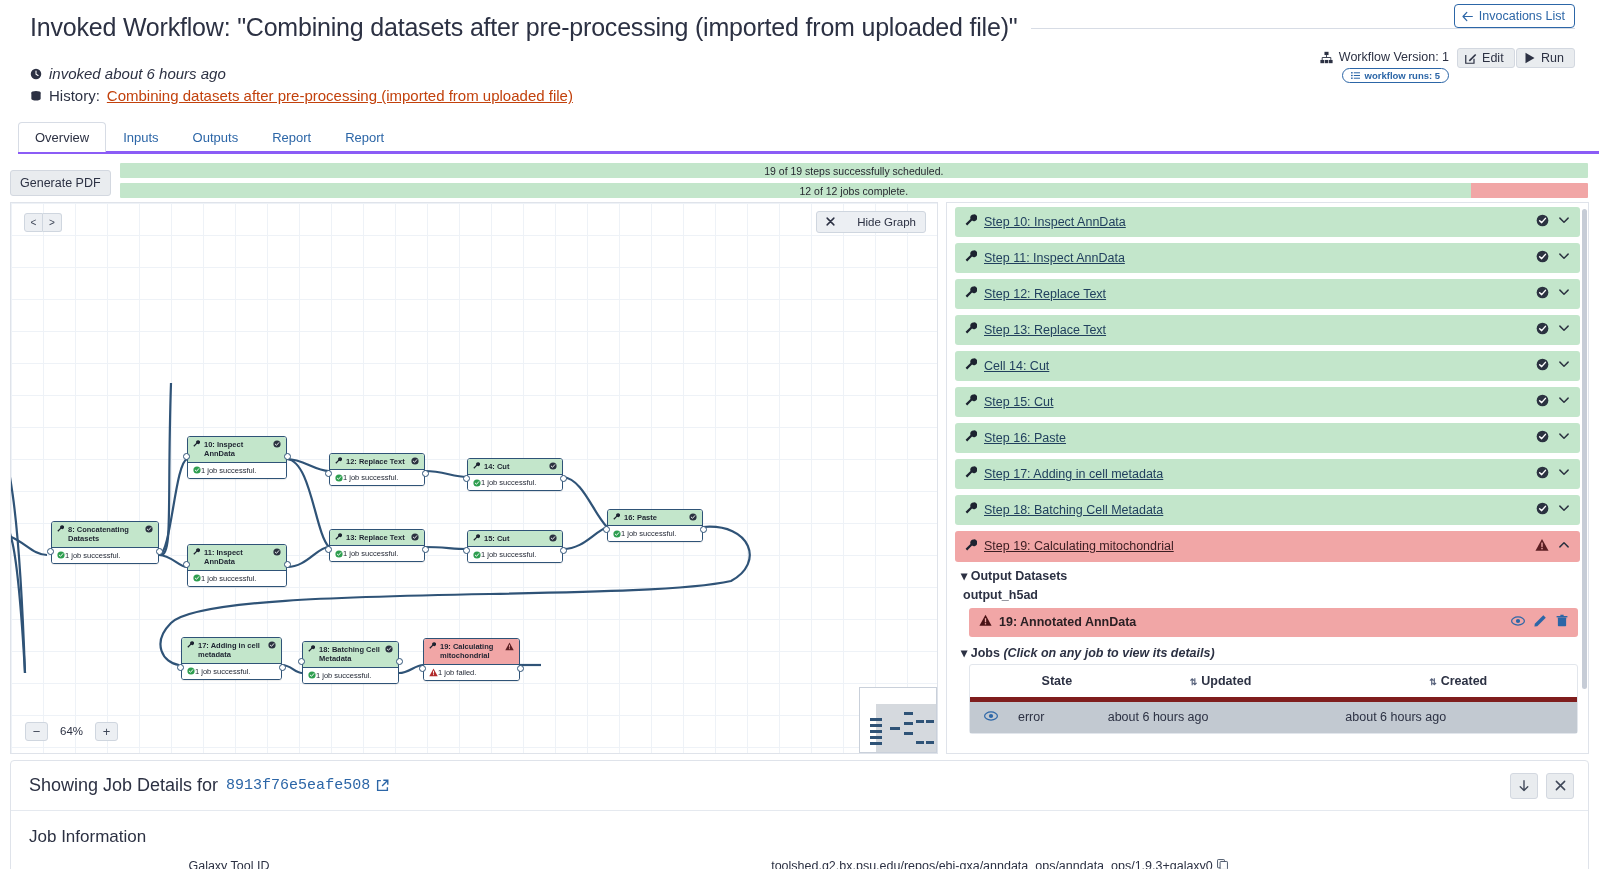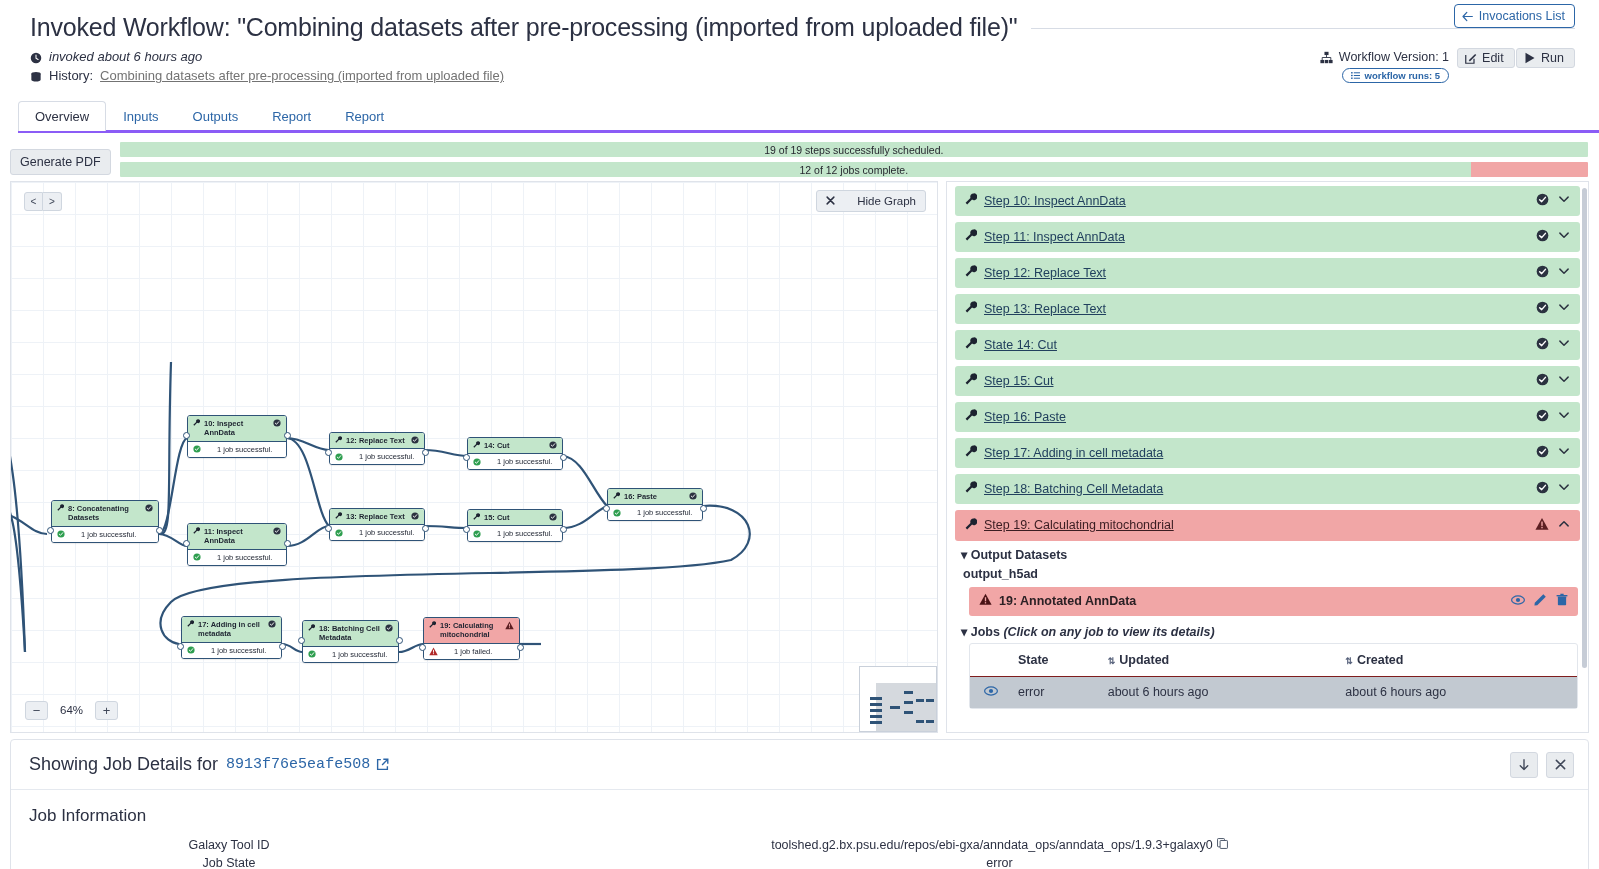--- a/index.html
+++ b/index.html
@@ -4,38 +4,38 @@
 <style>
   * { box-sizing: border-box; }
   html, body {
     margin: 0; padding: 0;
     width: 1599px; height: 869px;
     background: #fff;
     font-family: "Liberation Sans", sans-serif;
     color: #2c3143;
     overflow: hidden;
   }
-  a { color: #737373; }
+  a { color: #c2410c; }
 
   
   .header { position: relative; padding: 10px 24px 0 30px; }
   .title-row { display: flex; align-items: flex-start; }
   .page-title {
     font-size: 25px; font-weight: 400; color: #2c3143;
     line-height: 1.25; margin: 2px 0 0 0; letter-spacing: -0.2px;
   }
   .title-rule { flex: 1; height: 1px; background: #d7dce5; margin: 18px 0 0 14px; }
   .invocations-btn {
     position: absolute; right: 24px; top: 4px;
     border: 1px solid #2c66a7; color: #2c66a7; background: #fff;
     border-radius: 4px; font-size: 12.5px; padding: 4px 9px 4px 7px;
     display: inline-flex; align-items: center; gap: 6px; cursor: pointer;
     white-space: nowrap;
   }
-  .meta { margin-top: 5px; font-size: 13px; line-height: 1.45; }
+  .meta { margin-top: 20px; font-size: 15px; line-height: 1.45; }
   .meta-row { display: flex; align-items: center; gap: 7px; }
   .meta-italic { font-style: italic; color: #2c3143; }
   .icon { display: inline-block; line-height: 0; }
 
   .right-meta {
     position: absolute; right: 24px; top: 48px;
     display: flex; align-items: flex-start; gap: 8px;
   }
   .wf-version-block { text-align: right; padding-top: 2px; }
   .wf-version { font-size: 12.5px; display: flex; align-items: center; gap: 6px; justify-content: flex-end; }
@@ -126,21 +126,21 @@
     background: #fff; font-size: 7.5px; overflow: hidden; z-index: 4;
     box-shadow: 0 1px 1px rgba(0,0,0,.08);
   }
   .node .nhead {
     background: #c3e6cb; padding: 3px 5px; display: flex; align-items: flex-start;
     gap: 4px; color: #1d2330; font-weight: 600; line-height: 1.25;
   }
   .node.err .nhead { background: #f1a6a6; }
   .node .nhead .tlabel { flex: 1; }
   .node .nbody {
-    padding: 3px 5px; display: flex; align-items: center; gap: 16px;
+    padding: 3px 5px; display: flex; align-items: center; gap: 0;
     background: #fff; border-top: 1px solid #2f5377; color: #1d2330;
   }
   .port {
     position: absolute; width: 7px; height: 7px; border-radius: 50%;
     border: 1.6px solid #2f5377; background: #fff; z-index: 5;
   }
 
   
   .steps-panel {
     flex: 1; background: #fff; border: 1px solid #dfe3ea;
@@ -162,22 +162,22 @@
   .ds-row {
     background: #f1a6a6; border-radius: 3px; margin: 0 0 8px 8px;
     padding: 6px 10px; display: flex; align-items: center;
     font-size: 12.5px; font-weight: bold; color: #2b2024; cursor: pointer;
   }
   .ds-row .spacer { flex: 1; }
   .ds-icons { display: flex; gap: 9px; color: #2c66a7; }
   .jobs-box { margin: 4px 0 0 8px; border: 1px solid #e2e6ec; border-radius: 3px; }
   table.jobs { width: 100%; border-collapse: collapse; font-size: 12.5px; }
   table.jobs th {
-    text-align: left; padding: 9px 6px; font-weight: bold; color: #2c3143;
-    border-bottom: 1px solid #7f1d1d;
+    text-align: center; padding: 9px 6px; font-weight: bold; color: #2c3143;
+    border-bottom: 5px solid #7f1d1d;
   }
   table.jobs td { padding: 7px 6px; }
   table.jobs tr.data { background: #c2c9d1; }
   .sort-ic { color: #55607a; font-size: 9px; margin-right: 4px; }
   .eye-col { width: 42px; text-align: center; color: #2c66a7; }
   .scrollbar {
     position: absolute; right: 1px; top: 6px; width: 5px; height: 480px;
     background: #c6ccd6; border-radius: 3px;
   }
 
@@ -680,21 +680,21 @@
               </svg></span>
             <span><svg width="12" height="12" viewBox="0 0 16 16">
                 <path d="M2.5 5.5 L8 11 L13.5 5.5" stroke="#2b3240" stroke-width="1.9" fill="none" stroke-linecap="round" stroke-linejoin="round"></path>
               </svg></span>
           </span>
         </div>
         <div class="step">
           <span class="wrench"><svg width="12" height="12" viewBox="0 0 16 16">
               <path d="M11.5 0.5a4.5 4.5 0 0 0-4.2 6.1L0.8 13.1l2.1 2.1 6.5-6.5A4.5 4.5 0 1 0 11.5 0.5z" fill="#1d2330"></path>
             </svg></span>
-          <a href="#">State 14: Cut</a>
+          <a href="#">Cell 14: Cut</a>
           <span class="spacer"></span>
           <span class="badges">
             <span><svg width="13" height="13" viewBox="0 0 16 16">
                 <circle cx="8" cy="8" r="7.2" fill="#2b3240"></circle>
                 <path d="M4.5 8.2 L7 10.6 L11.6 5.4" stroke="#fff" stroke-width="1.8" fill="none" stroke-linecap="round" stroke-linejoin="round"></path>
               </svg></span>
             <span><svg width="12" height="12" viewBox="0 0 16 16">
                 <path d="M2.5 5.5 L8 11 L13.5 5.5" stroke="#2b3240" stroke-width="1.9" fill="none" stroke-linecap="round" stroke-linejoin="round"></path>
               </svg></span>
           </span>

